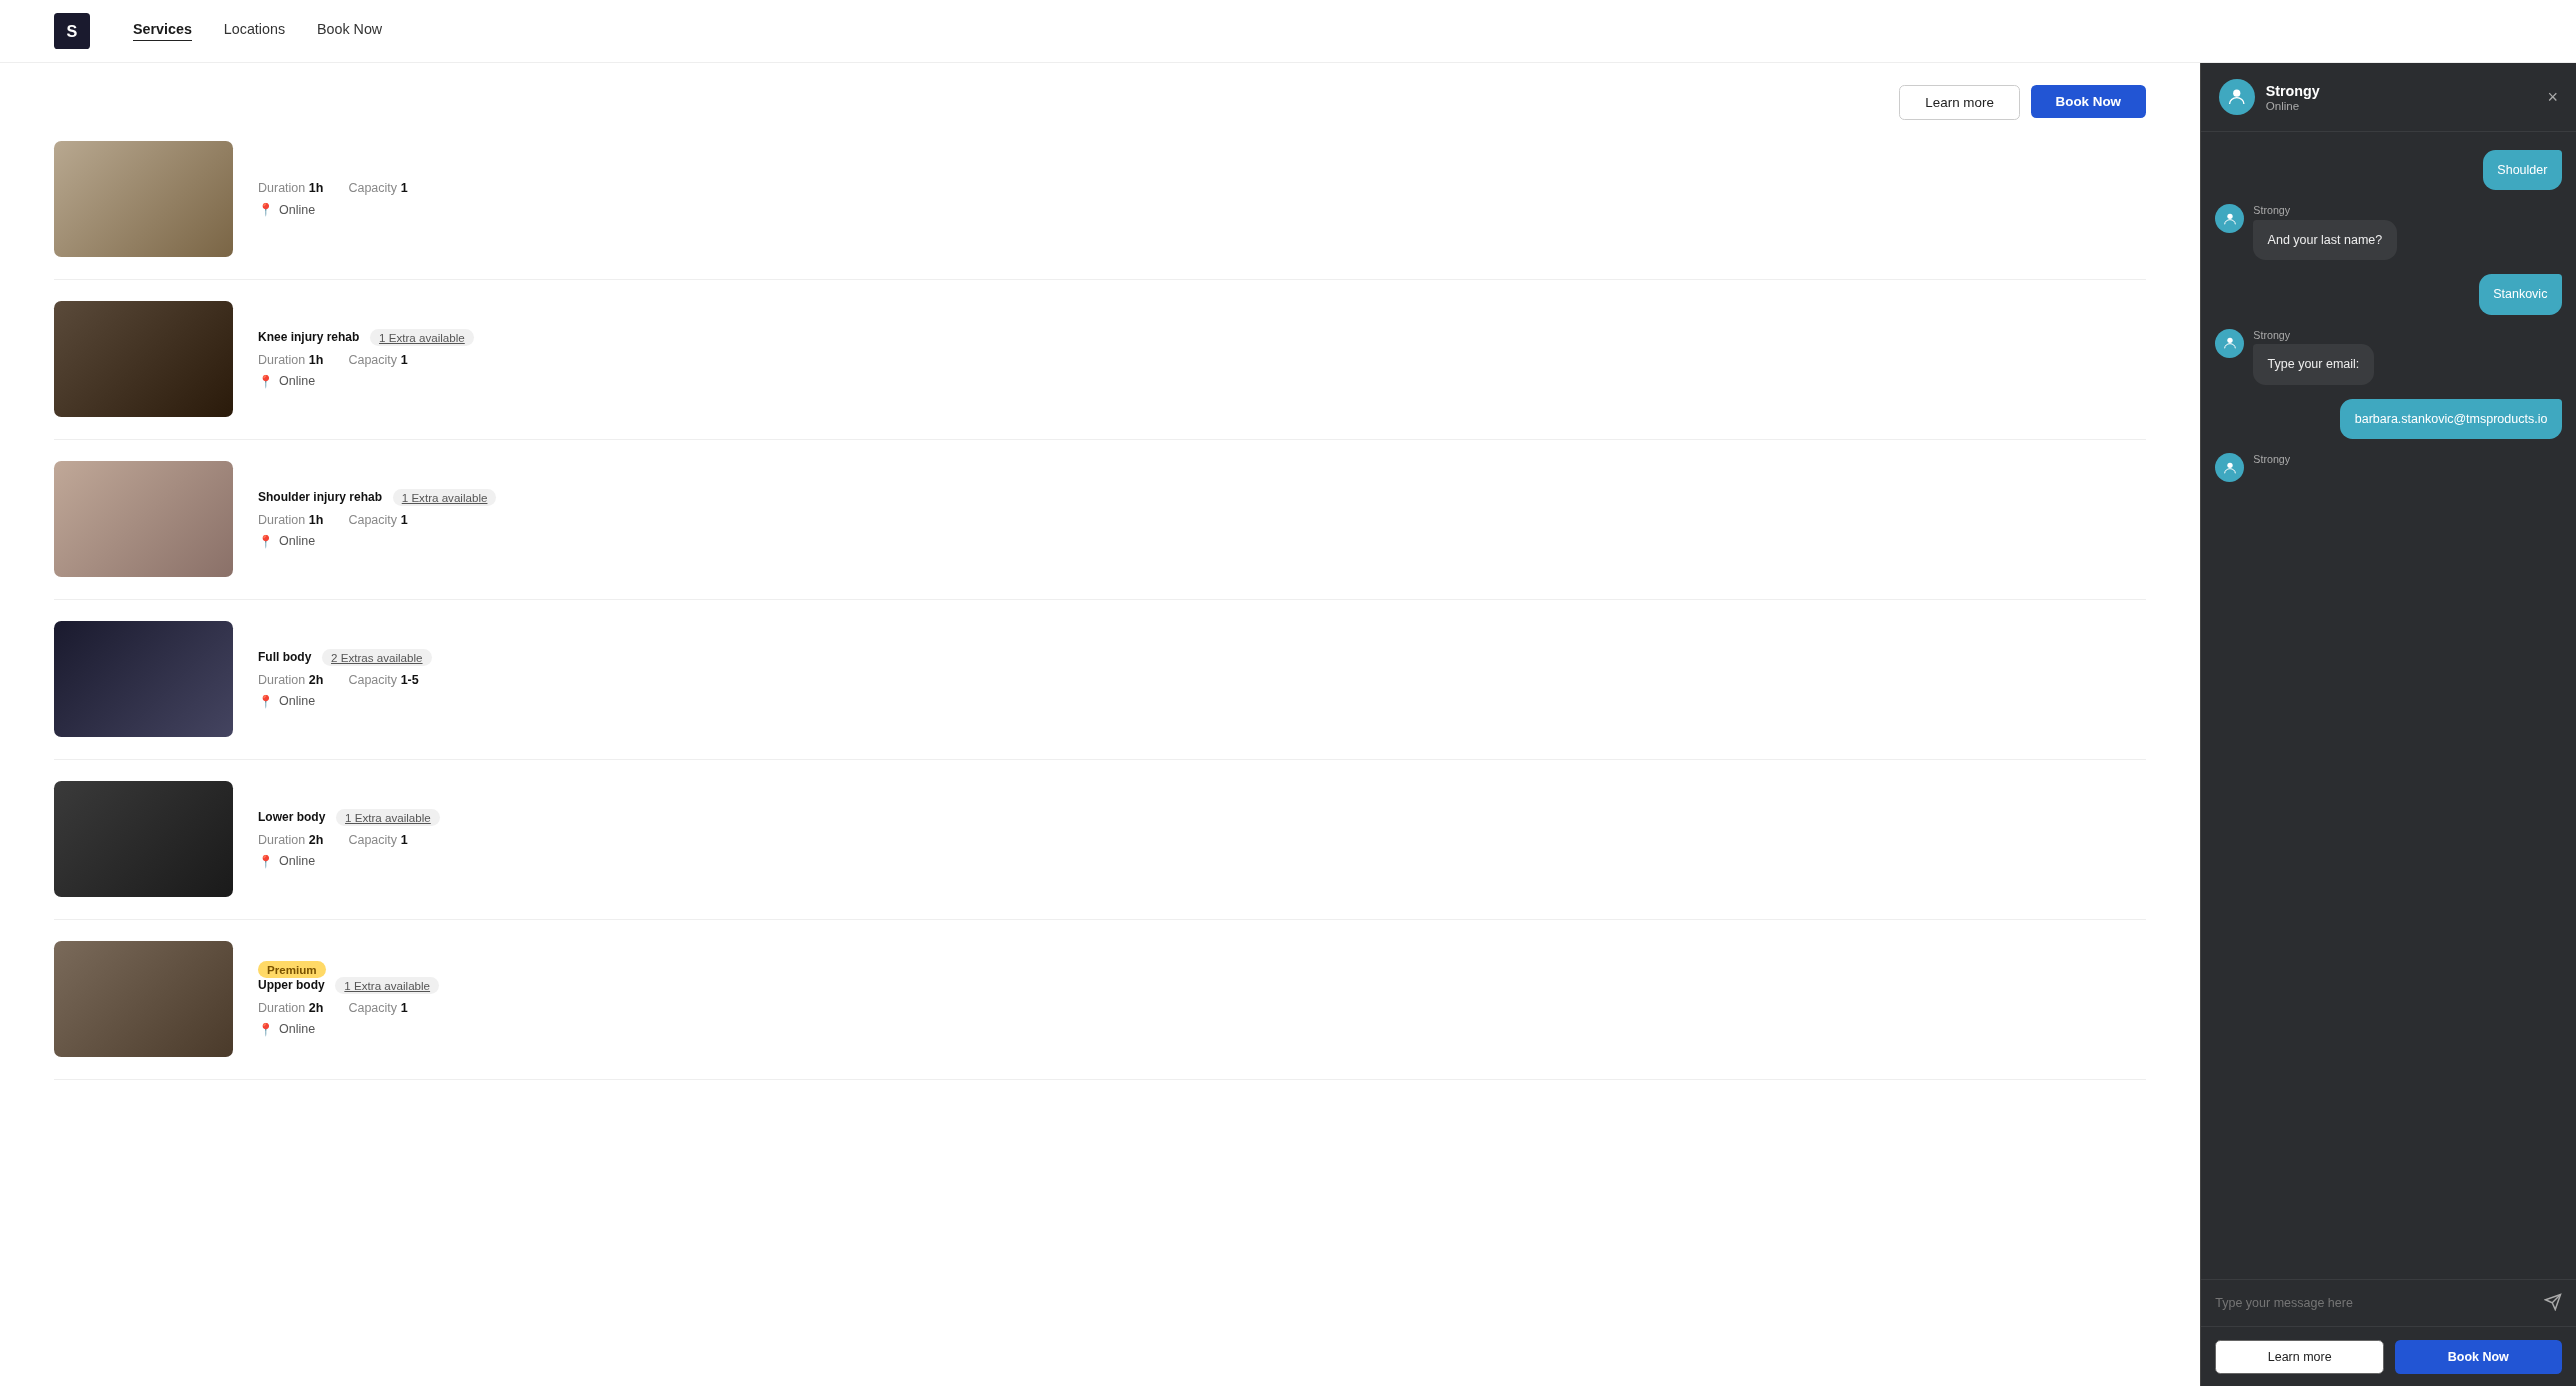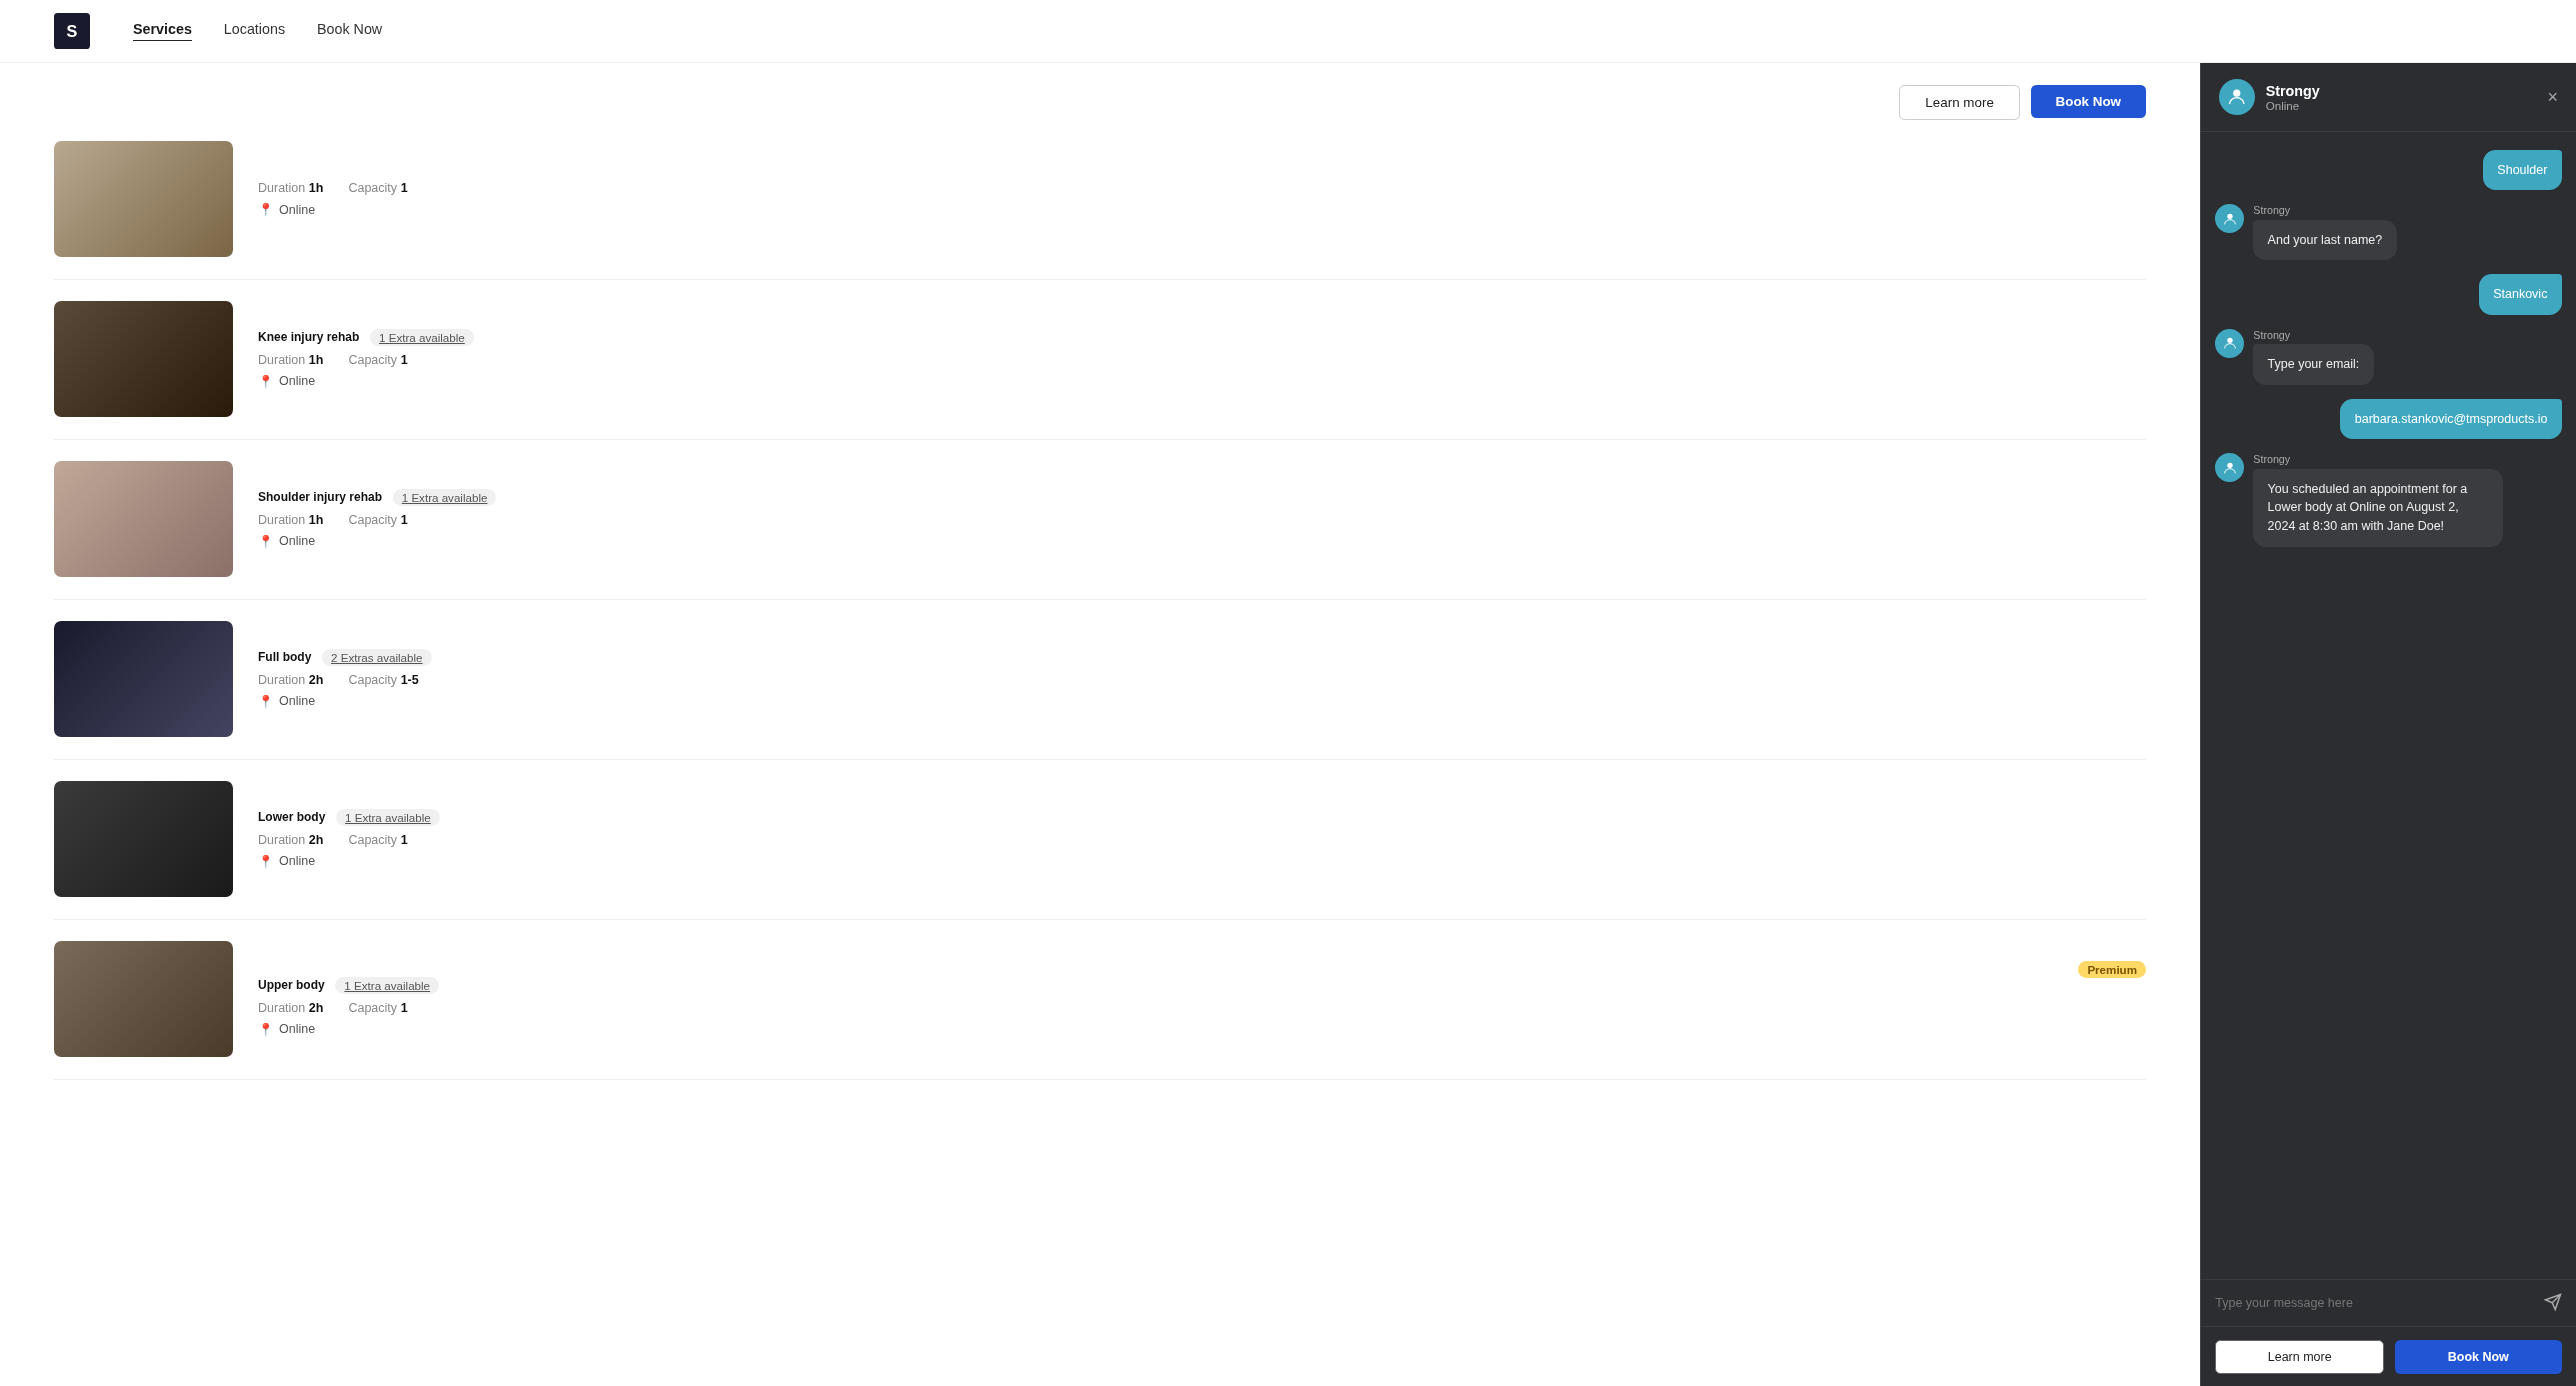--- a/index.html
+++ b/index.html
@@ -19,21 +19,21 @@
     .nav-link.active { color: #1a1a1a; font-weight: 600; border-bottom: 1.8px solid #222; }
 
     
     .main { display: flex; }
 
     
     .service-list { flex: 1; padding: 0 54px; min-width: 0; }
 
     .service-item {
       display: flex; align-items: center; padding: 21.5px 0;
-      border-bottom: 0.9px solid #eee; gap: 25px; text-align: right;
+      border-bottom: 0.9px solid #eee; gap: 25px;
     }
     .service-img-placeholder {
       width: 179px; height: 116px; border-radius: 7.2px; flex-shrink: 0;
       background: linear-gradient(135deg, #888 0%, #555 100%);
     }
 
     .service-info { flex: 1; }
     .service-title-row { display: flex; align-items: center; gap: 10.7px; margin-bottom: 7.2px; }
     .service-title { font-size: 12px; font-weight: 700; color: #111; }
     .badge-extras {
@@ -318,21 +318,20 @@
         </div>
         <div class="msg-row">
           <div class="msg-avatar">
             <svg viewBox="0 0 24 24" fill="white">
               <circle cx="12" cy="8" r="4"></circle>
               <path d="M4 20c0-4 3.6-7 8-7s8 3 8 7" stroke="white" stroke-width="1.5" fill="none"></path>
             </svg>
           </div>
           <div>
             <div class="msg-sender-name">Strongy</div>
-            <div class="msg-bubble bot">You scheduled an appointment for a Lower body at Online on August 2, 2024 at 8:30 am with Jane Doe!</div>
           </div>
         </div>
       </div>
 
     <div class="chat-input-row">
       <input class="chat-input" type="text" placeholder="Type your message here" style="">
       <button class="chat-send-btn">
         <svg width="18" height="18" viewBox="0 0 24 24" fill="none" stroke="currentColor" stroke-width="2">
           <line x1="22" y1="2" x2="11" y2="13"></line>
           <polygon points="22 2 15 22 11 13 2 9 22 2"></polygon>

